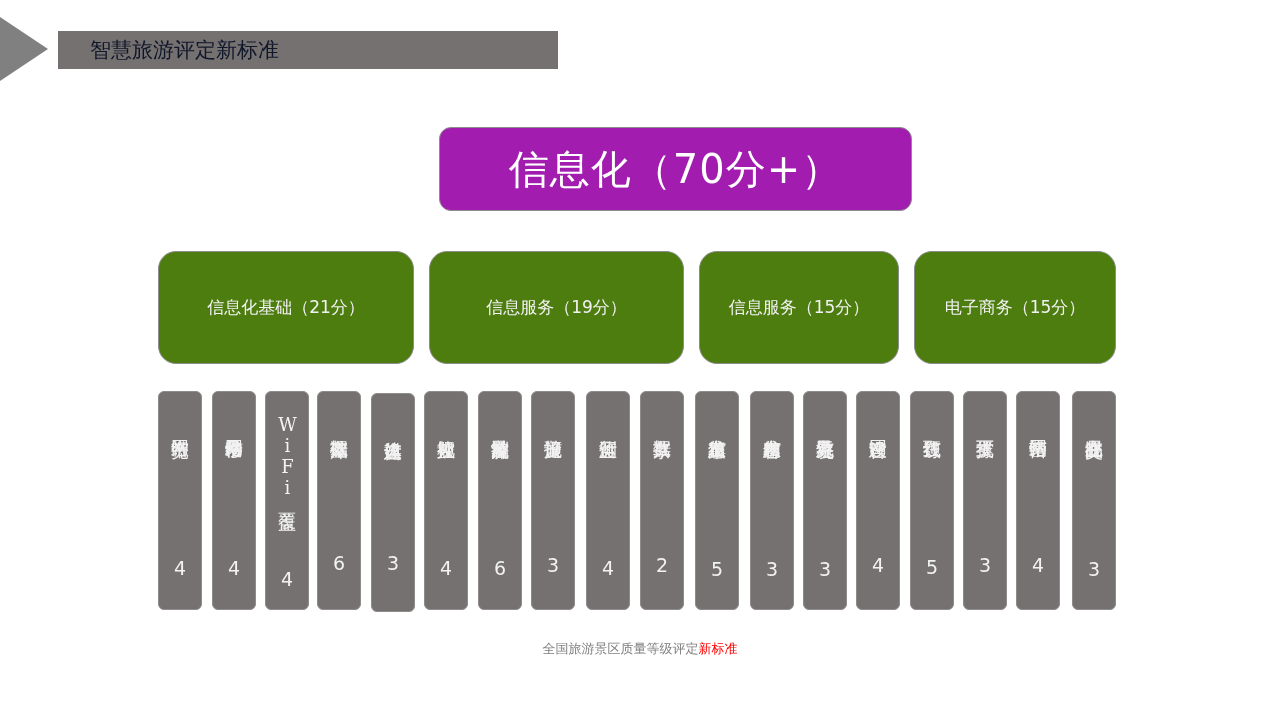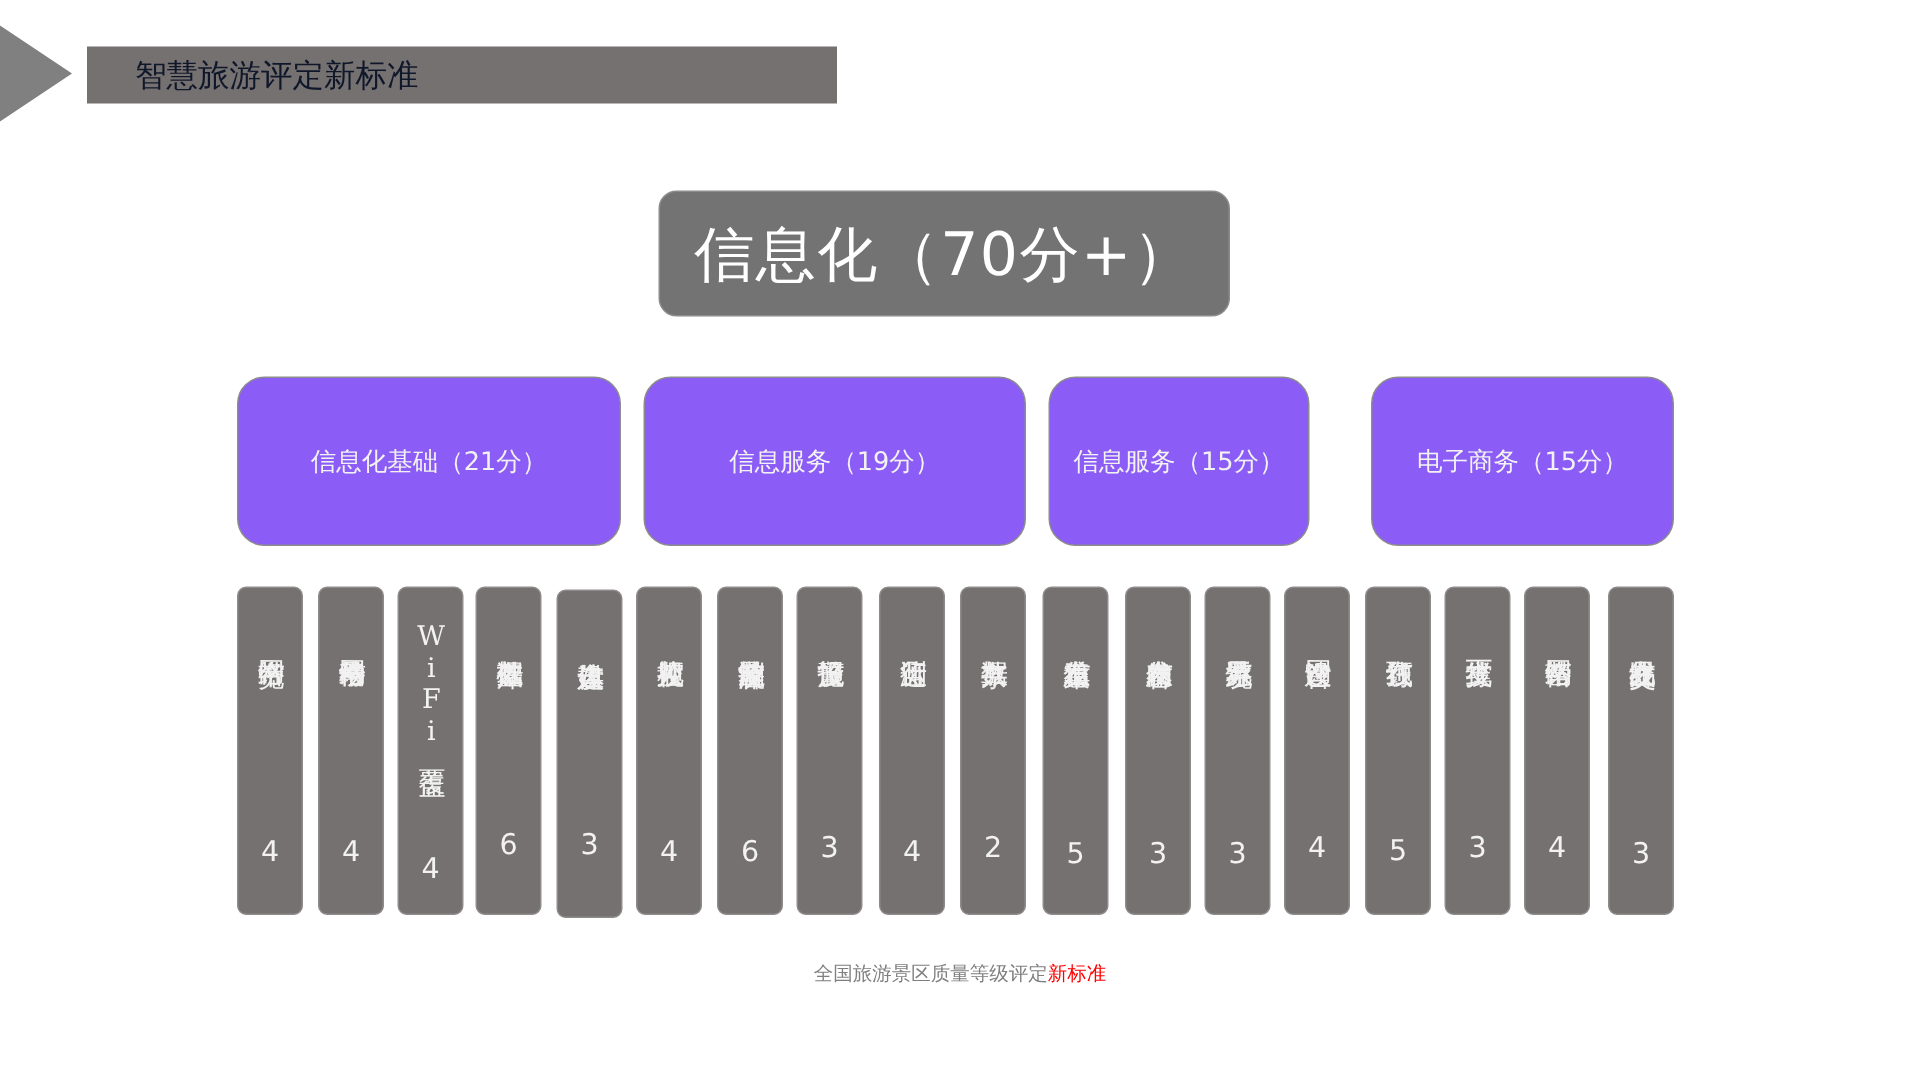--- a/index.html
+++ b/index.html
@@ -15,29 +15,29 @@
     border-left: 48px solid #808080;
   }
   .title-bar {
     position: absolute; left: 58px; top: 31px; width: 500px; height: 38px;
     background: #767171; color: #0f172a;
     font-family: "DejaVu Serif", "Liberation Serif", serif;
     font-size: 21px; line-height: 38px; padding-left: 32px; box-sizing: border-box;
     letter-spacing: 0px;
   }
   .root-box {
-    position: absolute; left: 439px; top: 127px; width: 381px; height: 84px;
-    background: #737373; border: 1px solid #8c8c8c; border-radius: 12px;
+    position: absolute; left: 439px; top: 127px; width: 473px; height: 84px;
+    background: #a21caf; border: 1px solid #8c8c8c; border-radius: 12px;
     box-sizing: border-box; color: #ffffff;
     display: flex; align-items: center; justify-content: center;
     font-size: 40px; letter-spacing: 1px;
   }
   .cat {
     position: absolute; top: 251px; height: 113px;
-    background: #8b5cf6; border: 1px solid #8c8c8c; border-radius: 18px;
+    background: #4d7c0f; border: 1px solid #8c8c8c; border-radius: 18px;
     box-sizing: border-box; color: #f2f2f2;
     display: flex; align-items: center; justify-content: center;
     font-size: 17px;
   }
   .bar {
     position: absolute; top: 391px; height: 219px; width: 44px;
     background: #767171; border-radius: 6px; border: 1px solid #8f8b8b;
     box-sizing: border-box; color: #f2f2f2;
     display: flex; flex-direction: column; align-items: center;
   }
@@ -66,21 +66,21 @@
 <div class="root-box">
   <span>信息化（70分+）</span>
 </div>
 
 <div class="cat" style="left:158px;width:256px;">
   <span>信息化基础（21分）</span>
 </div>
 <div class="cat" style="left:429px;width:255px;">
   <span>信息服务（19分）</span>
 </div>
-<div class="cat" style="left:699px;width:174px;">
+<div class="cat" style="left:699px;width:200px;">
   <span>信息服务（15分）</span>
 </div>
 <div class="cat" style="left:914px;width:202px;">
   <span>电子商务（15分）</span>
 </div>
 
 <div id="bars">
     <div class="bar" style="left: 158px;">
       <div class="label">宽带网络</div>
       <div class="score" style="top: 165px;">4</div>

